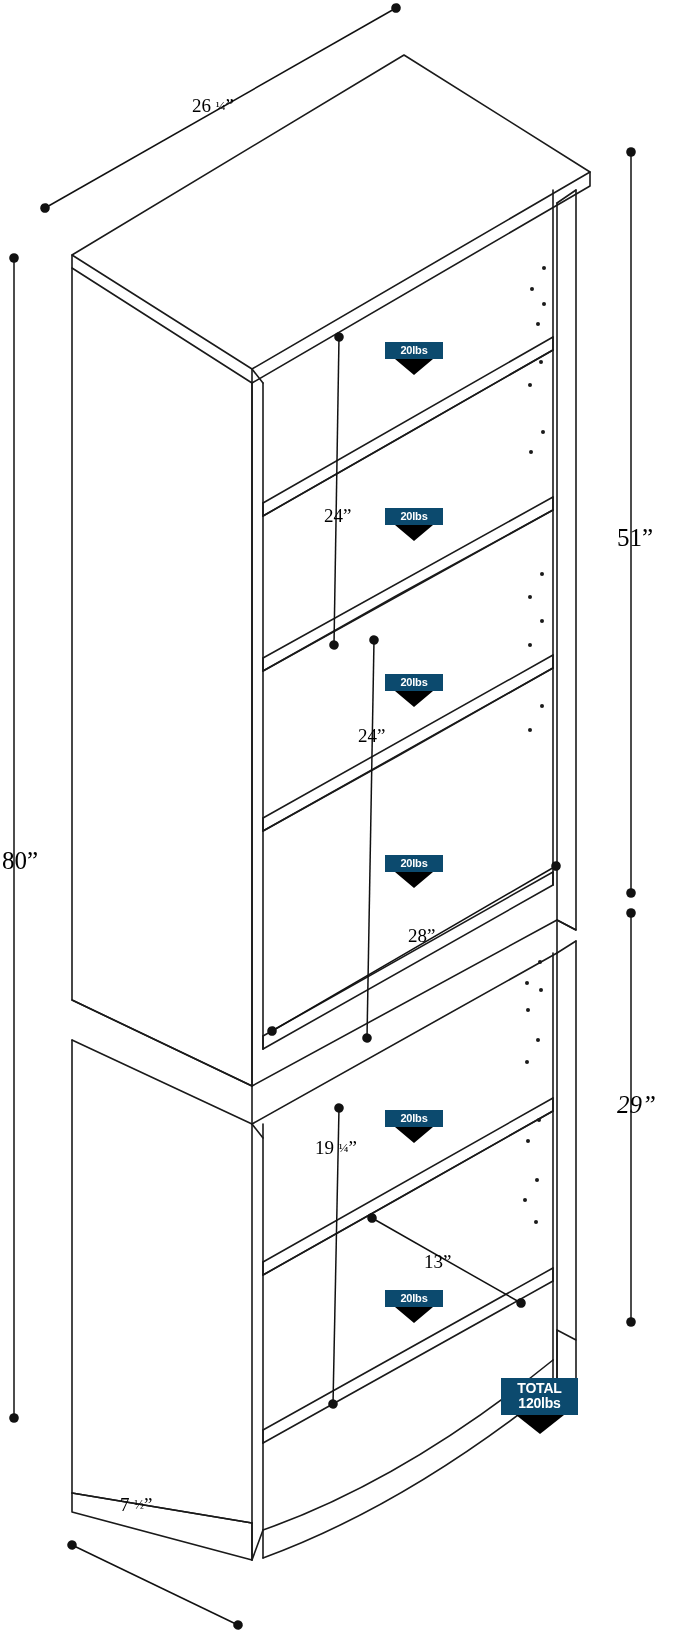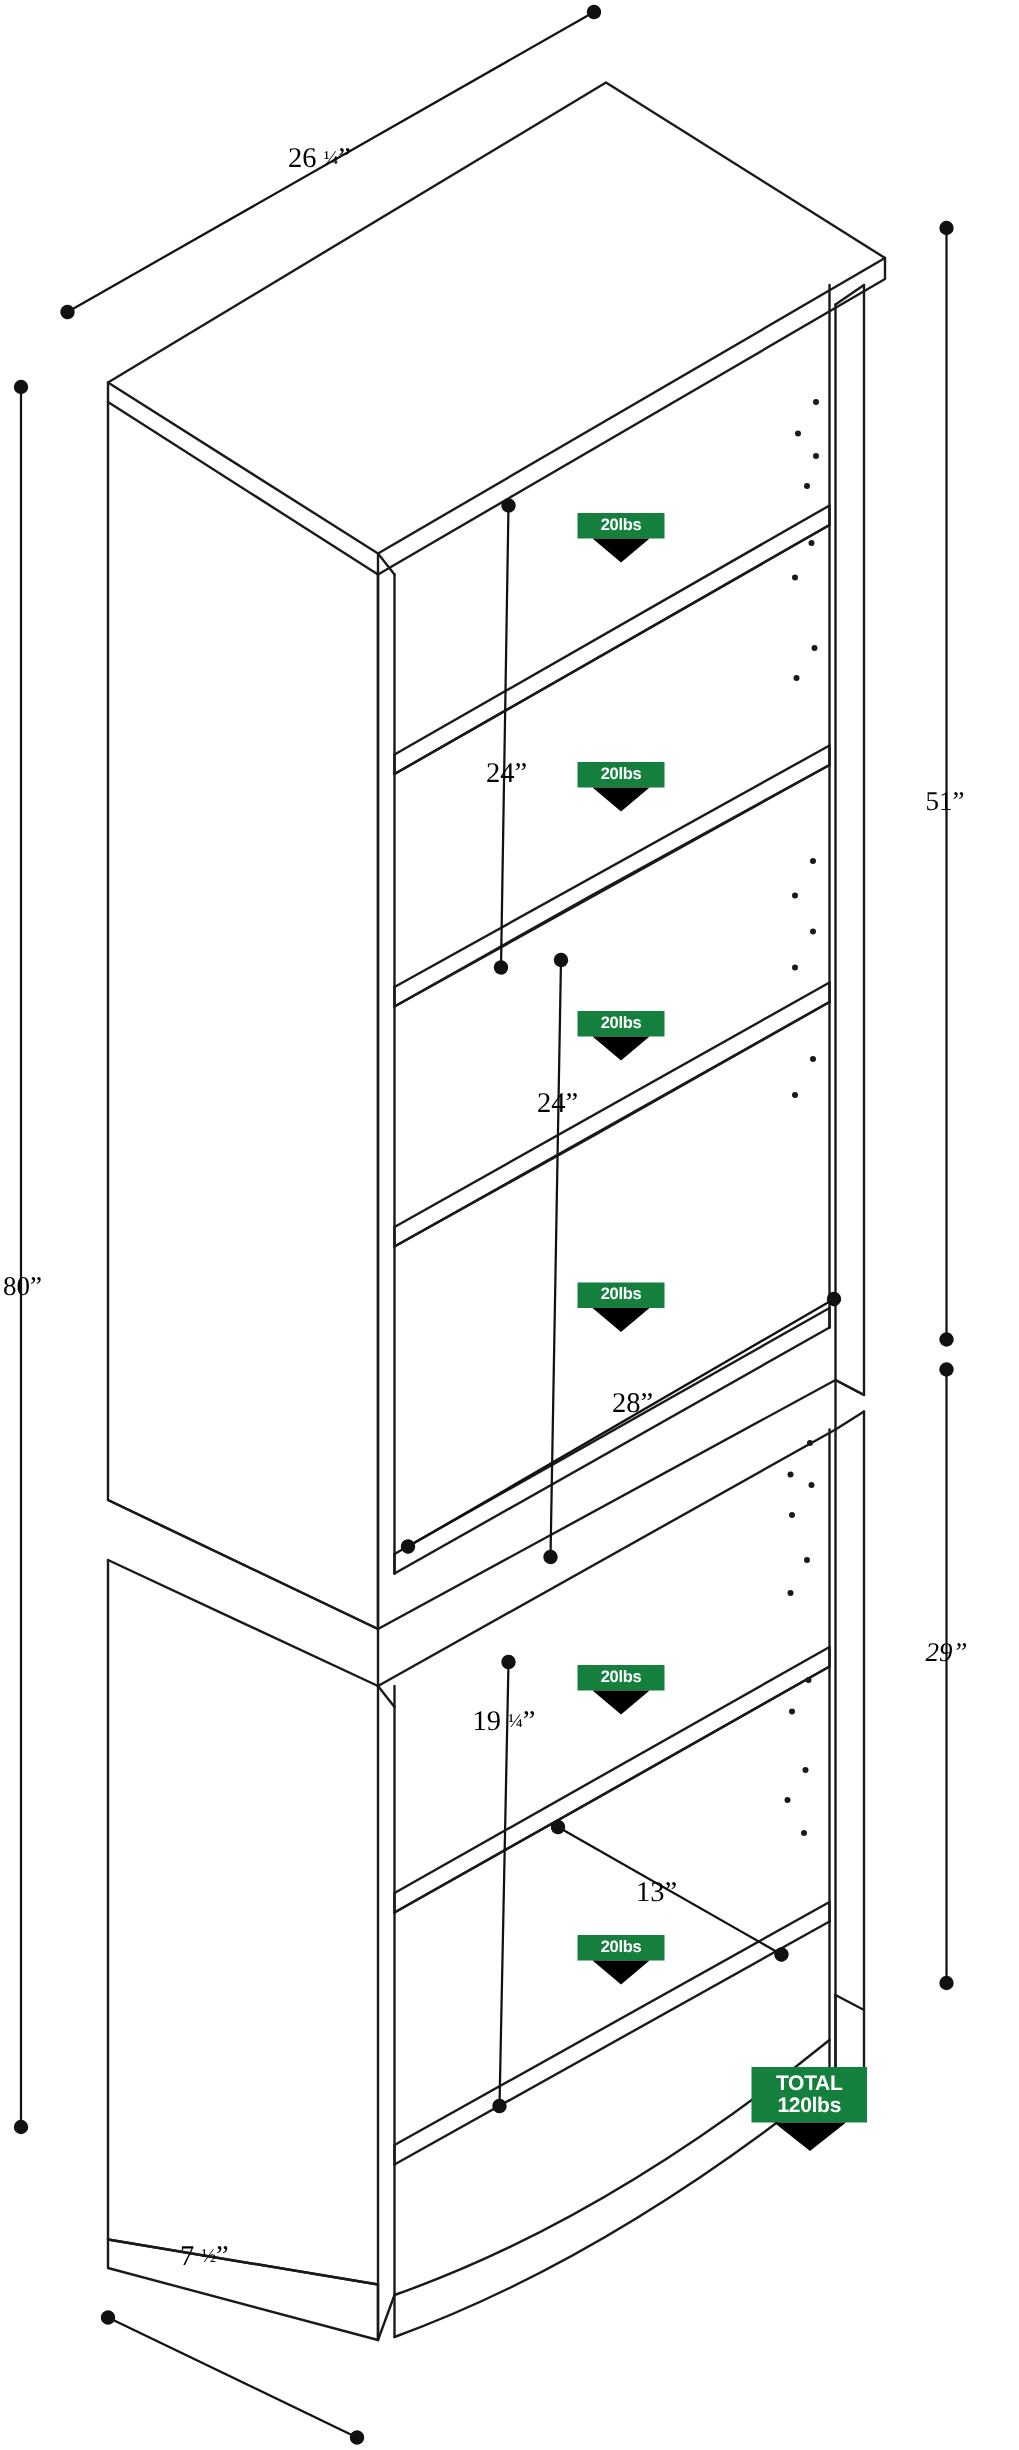--- a/index.html
+++ b/index.html
@@ -34,28 +34,28 @@
     white-space: nowrap;
   }
   .dim-label {
     font-size: 19px;
   }
   .dim-label .frac {
     font-size: 13px;
     vertical-align: 2px;
   }
   .vert-label {
-    font-size: 18px;
+    font-size: 25px;
   }
   .badge {
     position: absolute;
     width: 58px;
   }
   .badge .box {
-    background: #15803d;
+    background: #0c4a6e;
     color: #fff;
     font-family: "Liberation Sans", sans-serif;
     font-size: 11px;
     font-weight: bold;
     text-align: center;
     padding: 2px 0 3px 0;
     letter-spacing: -0.2px;
   }
   .badge .arrow {
     width: 0; height: 0;

